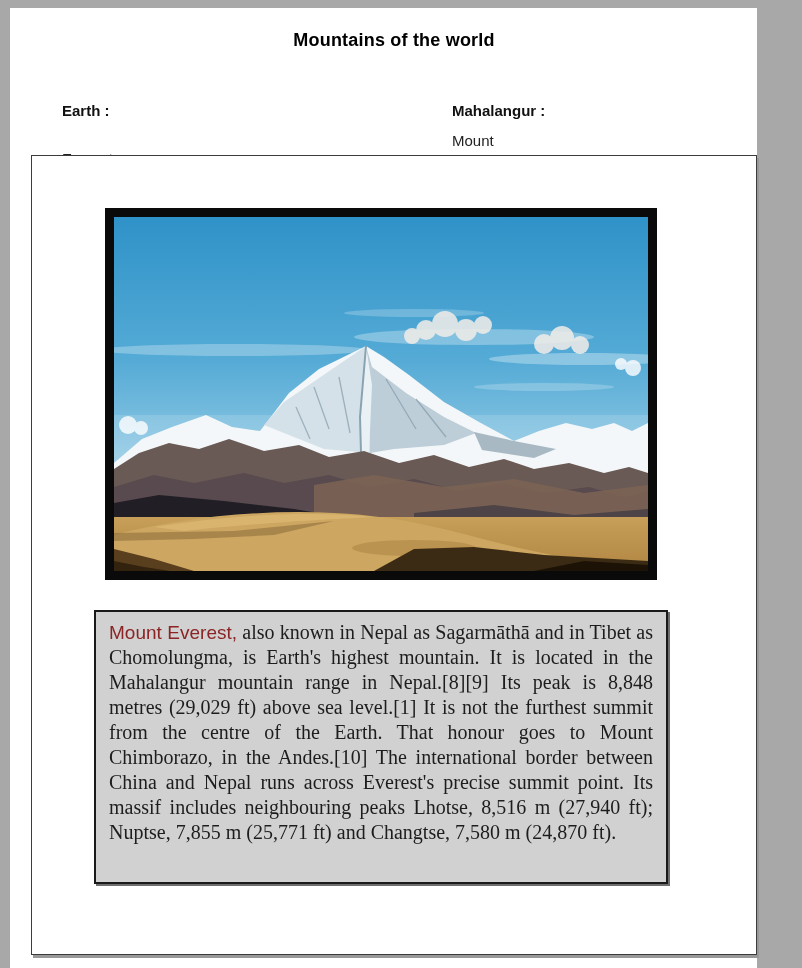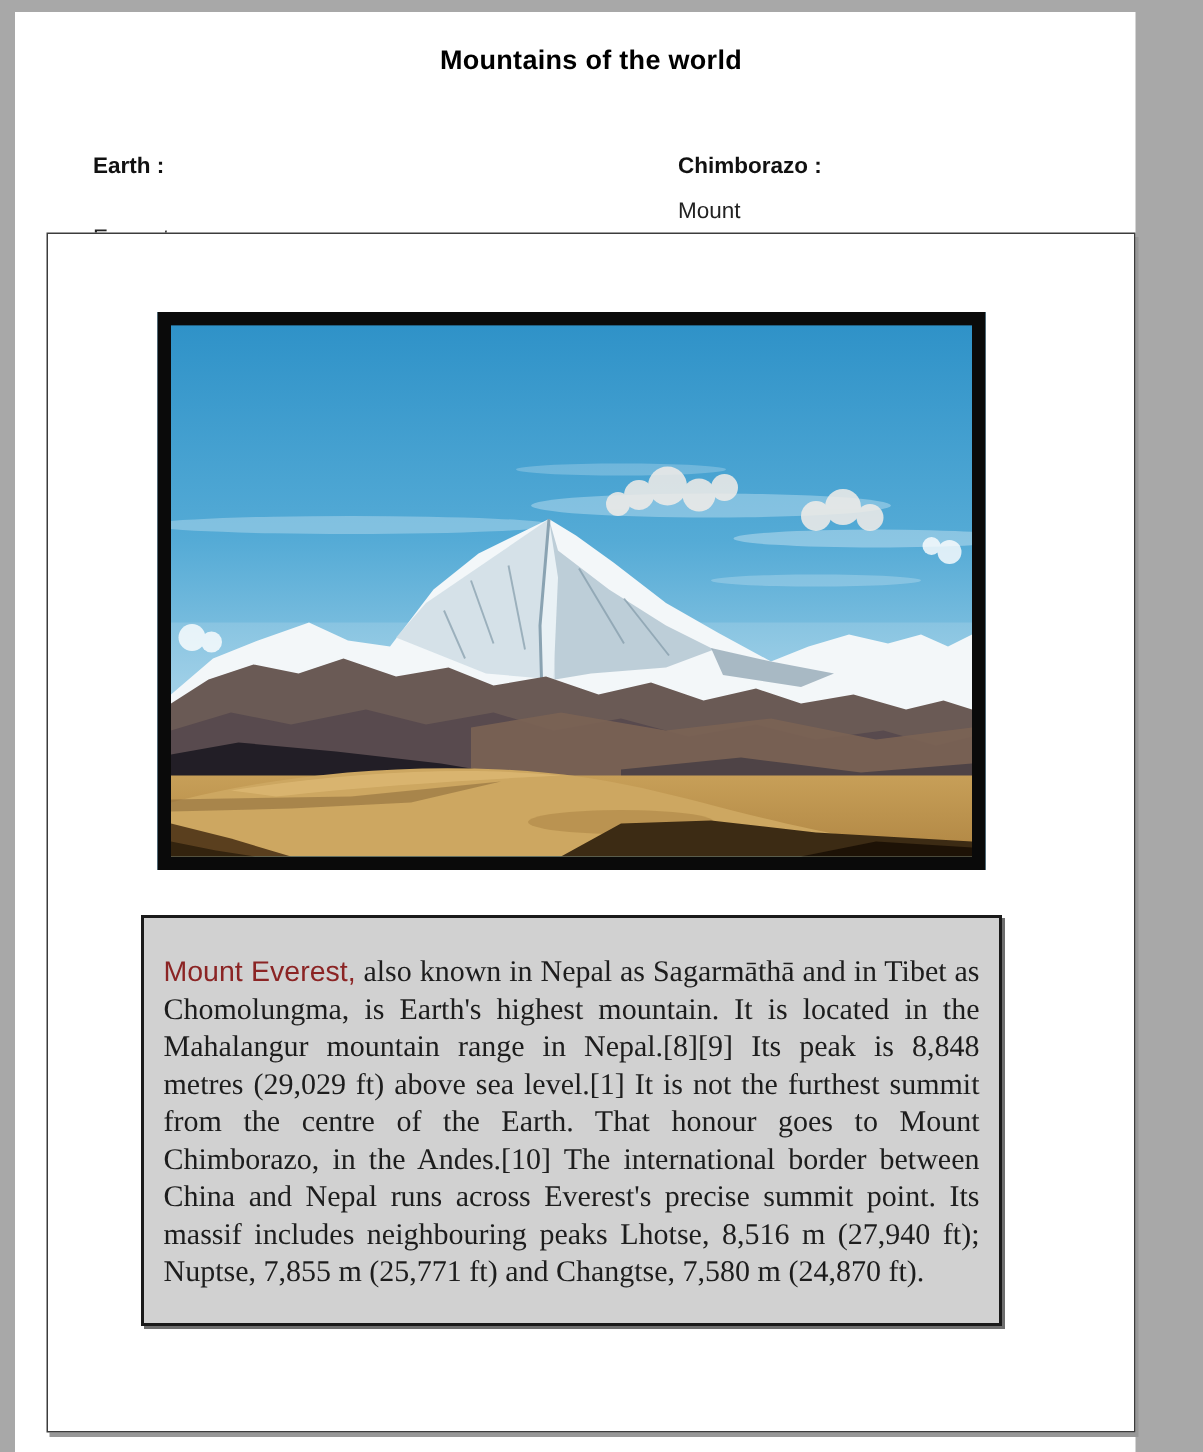--- a/index.html
+++ b/index.html
@@ -37,41 +37,41 @@
     position:absolute;left:73px;top:52px;width:552px;height:372px;
     border:9px solid #0a0a0a;box-sizing:border-box;background:#2f92c8;
   }
   .photo-frame svg{display:block;}
   .desc-box{
     position:absolute;left:62px;top:454px;width:574px;height:274px;
     background:#d1d1d1;border:2px solid #1a1a1a;box-sizing:border-box;
     box-shadow:2px 2px 0 #6e6e6e;
   }
   .desc-text{
-    margin:0;padding:24px 13px;
+    margin:0;padding:8px 13px;
     font-family:"Liberation Serif",serif;
     font-size:20px;line-height:25px;color:#1d1d1d;
     text-align:justify;
   }
   .desc-highlight{
     font-family:"Liberation Sans",sans-serif;
     font-size:19px;color:#8b2424;
   }
 </style>
 </head>
 <body>
 
 <div class="page">
 
   <div class="page-title">Mountains of the world</div>
 
   <div class="field-label" id="name-label">Earth :</div>
   <div class="field-value" id="name-value">Everest</div>
 
-  <div class="field-label" id="continent-label">Chimborazo :</div>
+  <div class="field-label" id="continent-label">Mahalangur :</div>
   <div class="field-value" id="continent-value">Mount</div>
 
   <div class="content-panel">
 
     <div class="photo-frame">
       <svg width="534" height="354" viewBox="0 0 534 354" xmlns="http://www.w3.org/2000/svg">
         <defs>
           <linearGradient id="sky" x1="0" y1="0" x2="0" y2="1">
             <stop offset="0" stop-color="#2f92c8"></stop>
             <stop offset="0.55" stop-color="#55abd6"></stop>

